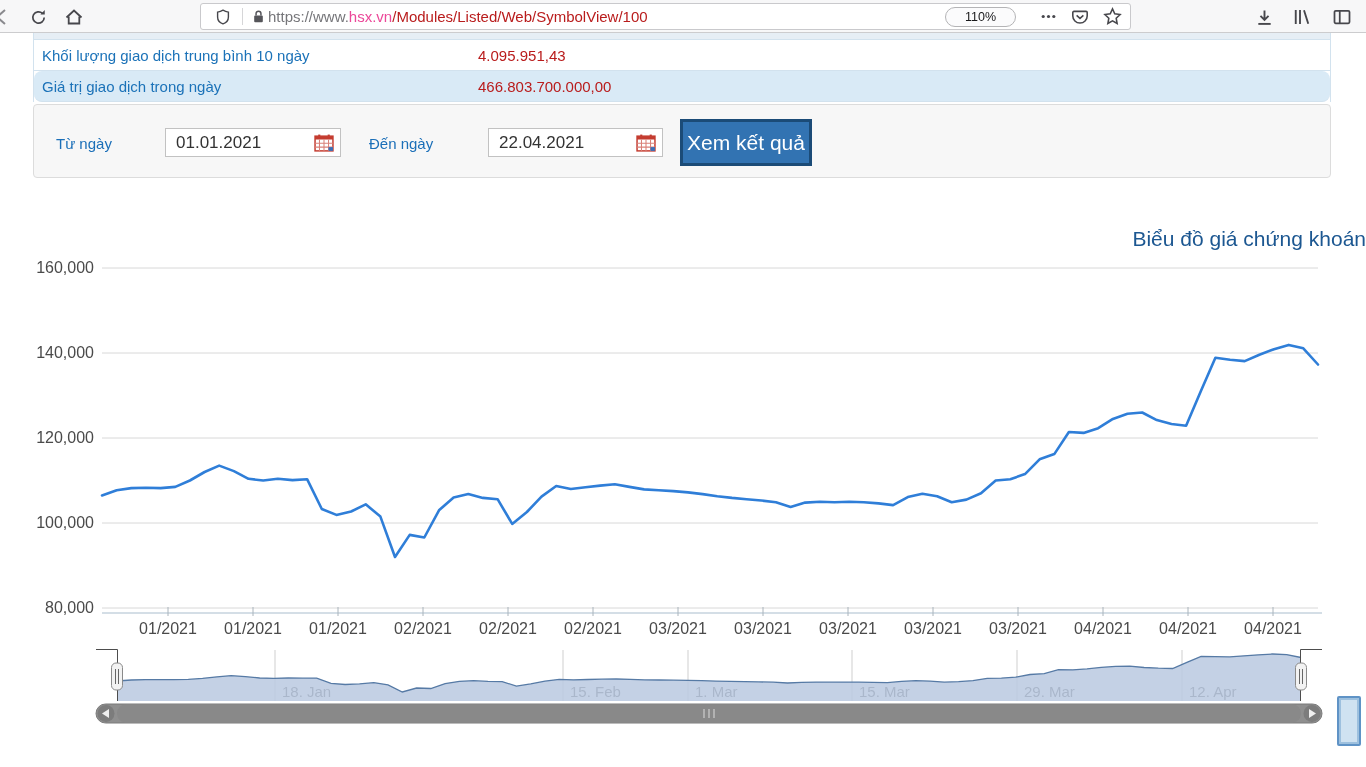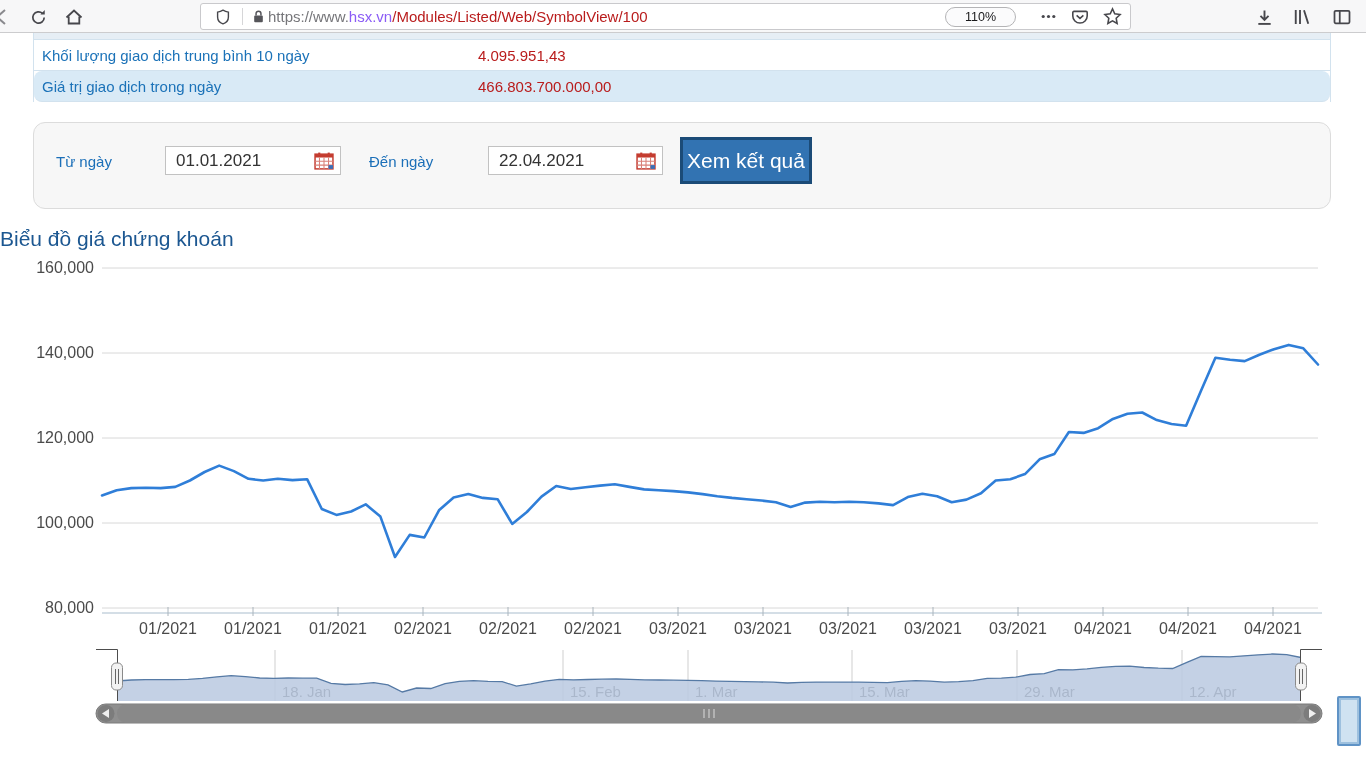--- a/index.html
+++ b/index.html
@@ -10,51 +10,51 @@
   
   .toolbar { position:absolute; left:0; top:0; width:1366px; height:33px;
              background:#f7f7f8; border-bottom:1px solid #ccccce; z-index:5; }
   .tb-icon { position:absolute; top:5px; width:24px; height:24px; display:flex;
              align-items:center; justify-content:center; }
   .urlbar { position:absolute; left:200px; top:3px; width:931px; height:27px;
             background:#fff; border:1px solid #c9c9cc; border-radius:3px;
             display:flex; align-items:center; }
   .ub-sep { width:1px; height:17px; background:#d6d6d8; margin:0 8px 0 7px; }
   .url-text { font-size:15px; color:#76767a; white-space:nowrap; margin-left:2px; }
-  .url-text .dom { color:#8b5cf6; }
+  .url-text .dom { color:#ec4899; }
   .url-text .path { color:#b91c1c; }
   .zoom-badge { font-size:12.5px; color:#18181a; border:1px solid #b4b4b6;
                 border-radius:10px; padding:2px 19px; background:#fbfbfc; margin-right:24px; }
   .ub-spacer { flex:1; }
   .ub-right-icon { margin-right:14px; display:flex; align-items:center; }
 
   
   .info-table { position:absolute; left:33px; top:33px; width:1298px;
                 border-left:1px solid #d2e2ee; border-right:1px solid #d2e2ee; }
   .sliver { height:7px; background:#e6eef5; border-bottom:1px solid #d2e2ee; }
   .irow { height:31px; line-height:31px; display:flex; font-size:15px;
           border-bottom:1px solid #d2e2ee; background:#fff; }
   .irow.alt { background:#d9eaf6;border-radius:8px; }
   .ilabel { margin-left:8px; width:436px; color:#1b72b8; font-weight:normal; }
   .ivalue { color:#b91c1c;text-align:center; }
 
   
-  .filter { position:absolute; left:33px; top:122px; width:1298px; height:87px;
-            background:#f7f7f7; border:1px solid #dcdcdc; border-radius:12px; }
+  .filter { position:absolute; left:33px; top:104px; width:1298px; height:74px;
+            background:#f7f7f7; border:1px solid #dcdcdc; border-radius:4px; }
   .flabel { position:absolute; top:30px; font-size:15px; color:#1b6fb8; }
   .finput { position:absolute; top:23px; height:29px; background:#fff;
             border:1px solid #c2c2c2; display:flex; align-items:center;margin-left:44px; }
   .fdate { font-size:17px; color:#333; margin-left:10px; flex:1; }
   .cal { margin-right:6px; display:flex; }
   .go-btn { position:absolute; left:646px; top:14px; width:132px; height:47px;
             background:#3273b2; border:3px solid #1b4b77; color:#fff; font-size:21px;
             font-family:inherit; cursor:pointer; }
 
   
-  .chart-title { position:absolute; left:0; top:227px; width:1366px; text-align:left;
+  .chart-title { position:absolute; left:0; top:227px; width:1366px; text-align:right;
                  font-size:21px; color:#1c5791; }
   #chart-svg { position:absolute; left:0; top:0; width:1366px; height:767px; z-index:1; }
 
   
   .widget { position:absolute; left:1337px; top:696px; width:24px; height:50px;
             border:2px solid #5f93c6; background:#9dc0de; border-radius:2px; z-index:6; }
   .widget-inner { position:absolute; inset:2px; background:#cfe2f1; }
 </style>
 </head>
 <body>

